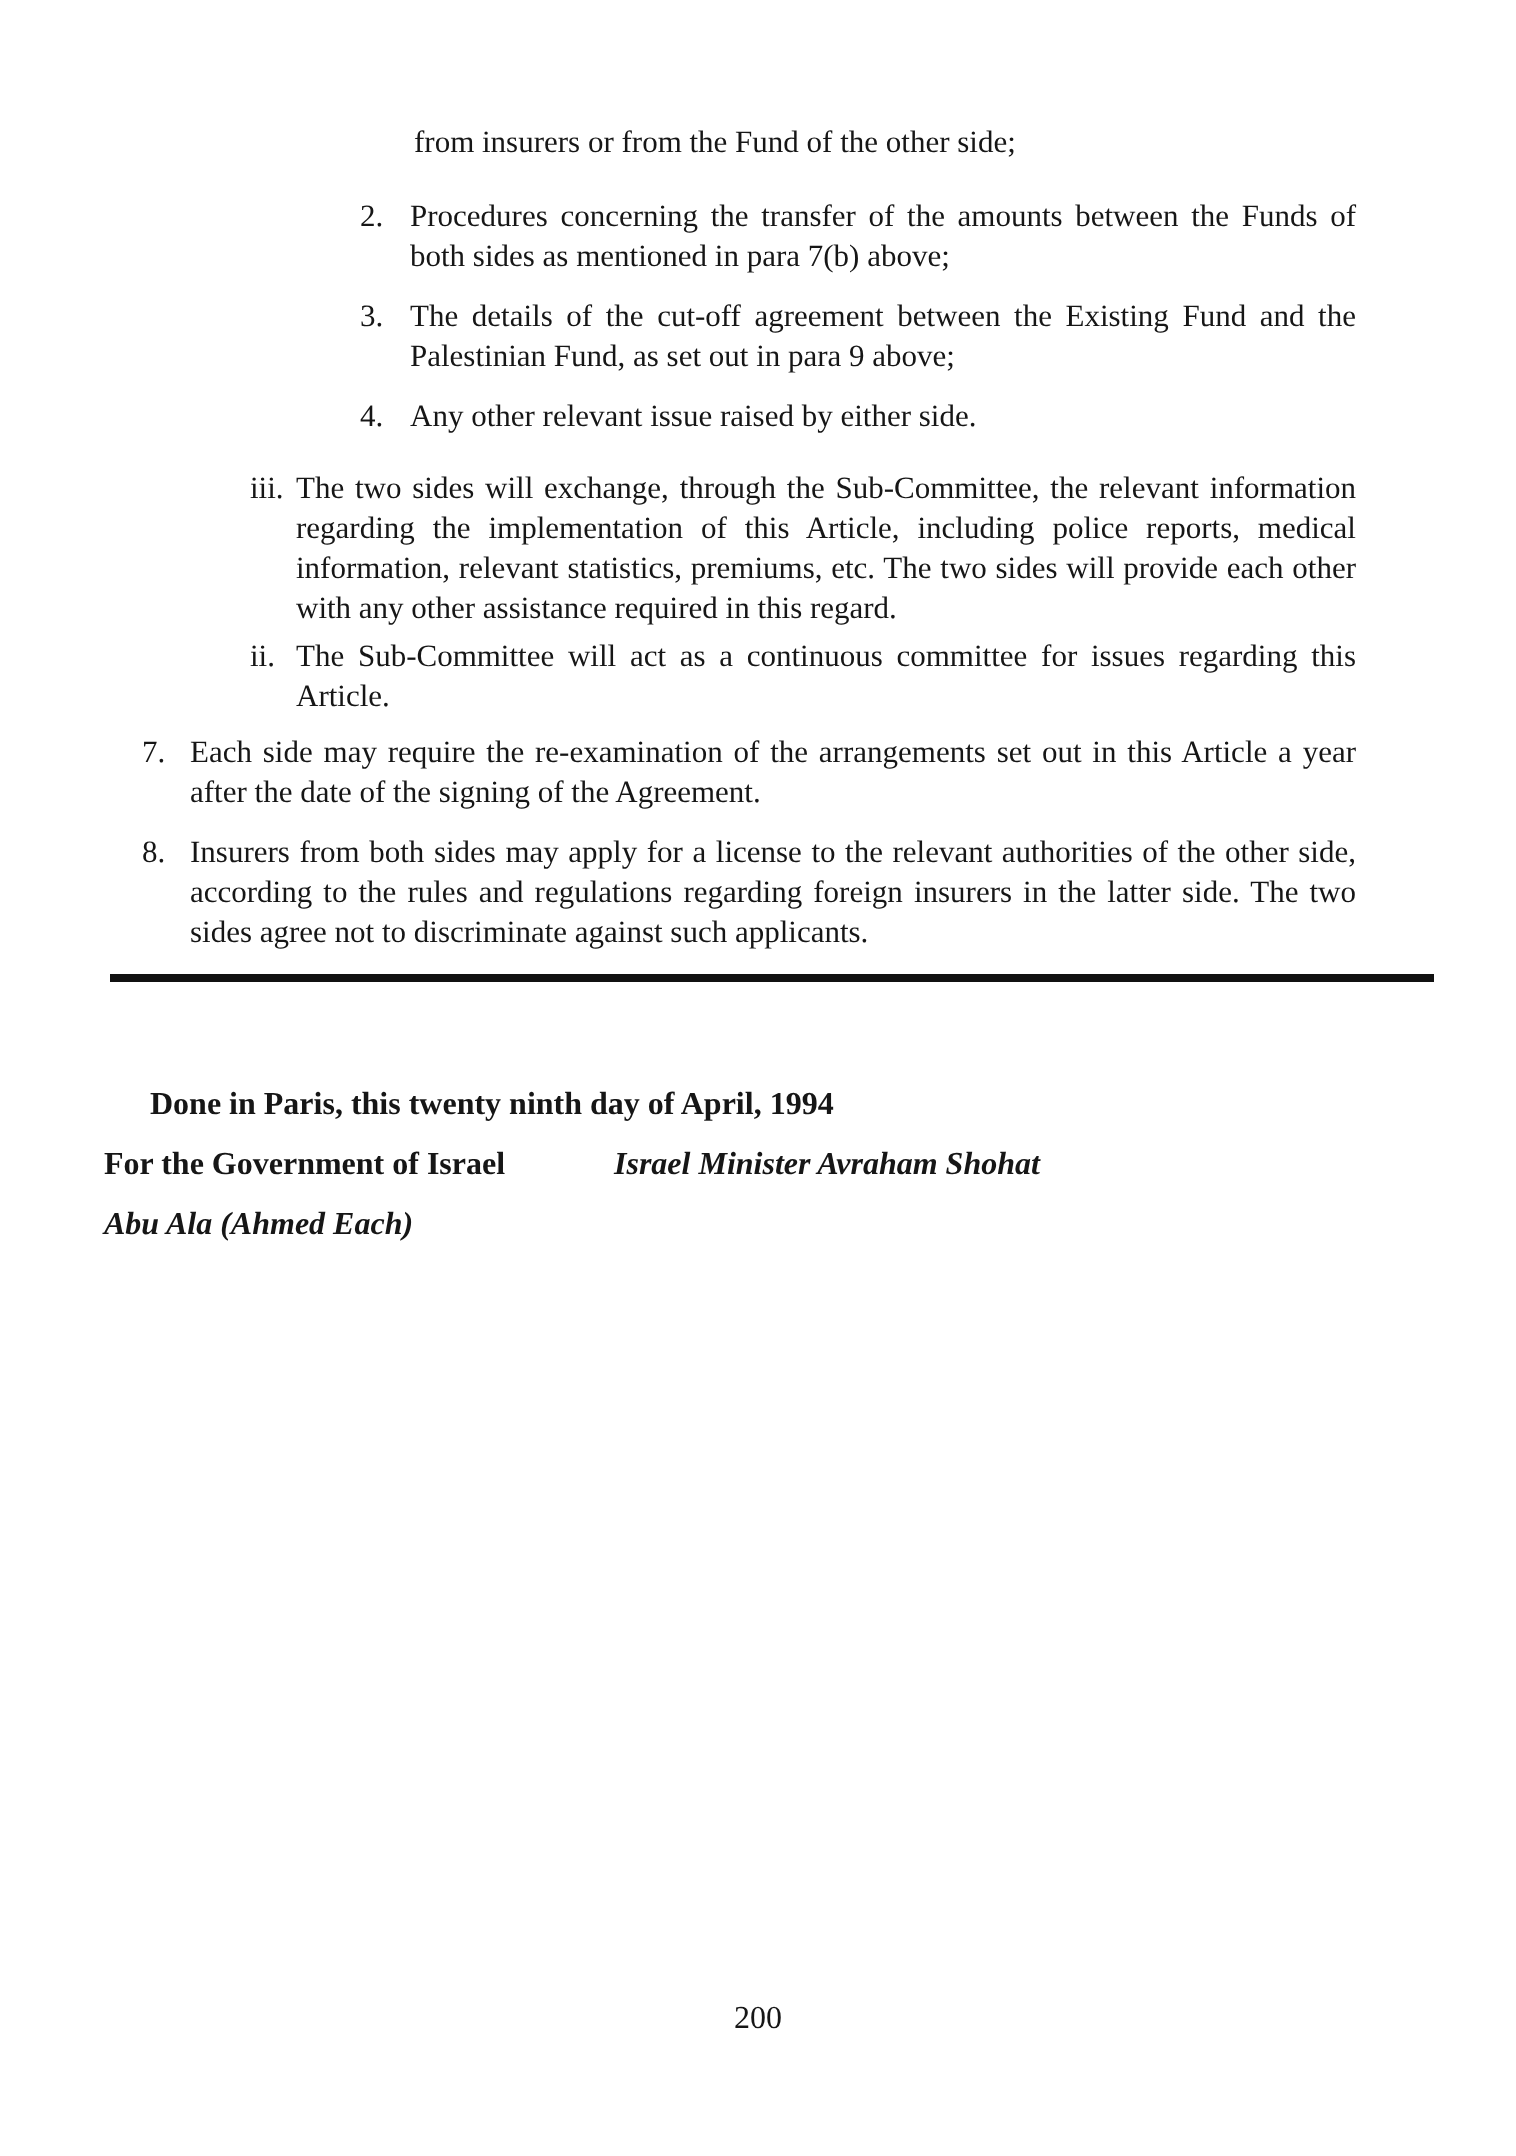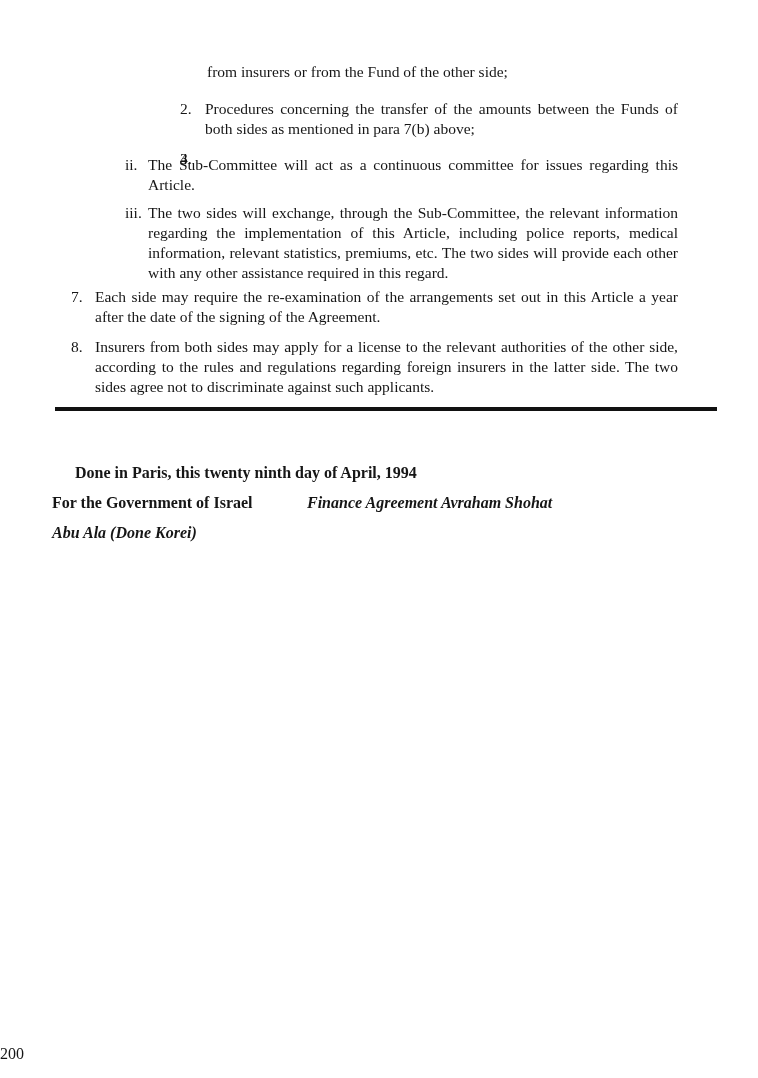--- a/index.html
+++ b/index.html
@@ -72,23 +72,24 @@
     width: 255px;
     flex: 0 0 255px;
     font-weight: bold;
   }
   .sig-name {
     font-weight: bold;
     font-style: italic;
   }
   .page-number {
     position: absolute;
-    top: 1044px;
+    top: 1000px;
     left: 0;
     width: 100%;
+    text-align: center;
     font-size: 16px;
     line-height: 20px;
   }
 </style>
 </head>
 <body>
 
 <div class="page">
 
   <div class="doc-body">
@@ -97,34 +98,36 @@
       <p>from insurers or from the Fund of the other side;</p>
     </div>
 
     <div class="item lvl-inner mb10">
       <span class="marker">2.</span>
       <p>Procedures concerning the transfer of the amounts between the Funds of both sides as mentioned in para 7(b) above;</p>
     </div>
 
     <div class="item lvl-inner mb10">
       <span class="marker">3.</span>
+      <p>The details of the cut-off agreement between the Existing Fund and the Palestinian Fund, as set out in para 9 above;</p>
     </div>
 
     <div class="item lvl-inner mb16">
       <span class="marker">4.</span>
+      <p>Any other relevant issue raised by either side.</p>
+    </div>
+
+    <div class="item lvl-roman mb4">
+      <span class="marker">iii.</span>
+      <p>The two sides will exchange, through the Sub-Committee, the relevant information regarding the implementation of this Article, including police reports, medical information, relevant statistics, premiums, etc. The two sides will provide each other with any other assistance required in this regard.</p>
     </div>
 
     <div class="item lvl-roman mb8">
       <span class="marker">ii.</span>
       <p>The Sub-Committee will act as a continuous committee for issues regarding this Article.</p>
-    </div>
-
-    <div class="item lvl-roman mb4">
-      <span class="marker">iii.</span>
-      <p>The two sides will exchange, through the Sub-Committee, the relevant information regarding the implementation of this Article, including police reports, medical information, relevant statistics, premiums, etc. The two sides will provide each other with any other assistance required in this regard.</p>
     </div>
 
     <div class="item lvl-outer mb10">
       <span class="marker">7.</span>
       <p>Each side may require the re-examination of the arrangements set out in this Article a year after the date of the signing of the Agreement.</p>
     </div>
 
     <div class="item lvl-outer">
       <span class="marker">8.</span>
       <p>Insurers from both sides may apply for a license to the relevant authorities of the other side, according to the rules and regulations regarding foreign insurers in the latter side. The two sides agree not to discriminate against such applicants.</p>
@@ -133,24 +136,24 @@
   </div>
 
   <div class="rule"></div>
 
   <div class="closing">
 
     <div class="dateline">Done in Paris, this twenty ninth day of April, 1994</div>
 
     <div class="sig-row">
       <span class="sig-party">For the Government of Israel</span>
-      <span class="sig-name">Finance Agreement Avraham Shohat</span>
+      <span class="sig-name">Israel Minister Avraham Shohat</span>
     </div>
 
     <div class="sig-row">
-      <span class="sig-name">Abu Ala (Done Korei)</span>
+      <span class="sig-name">Abu Ala (Ahmed Each)</span>
     </div>
 
   </div>
 
   <div class="page-number">200</div>
 
 </div>
 
 </body></html>

